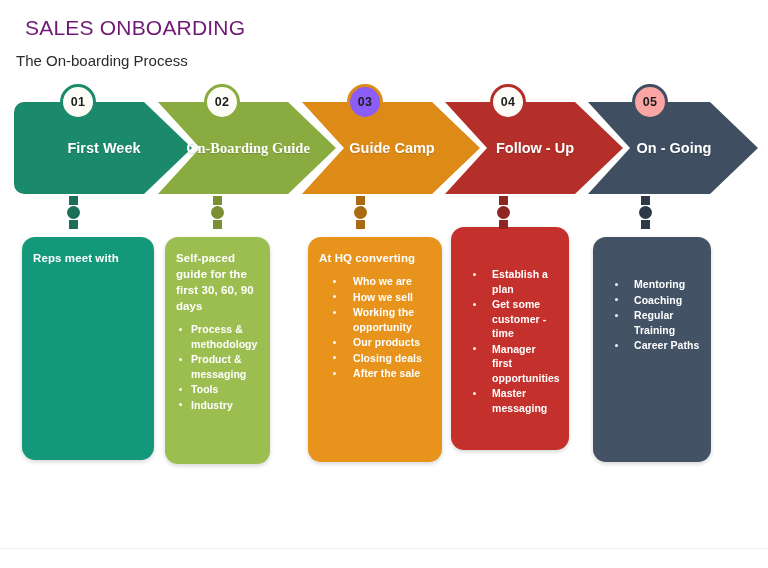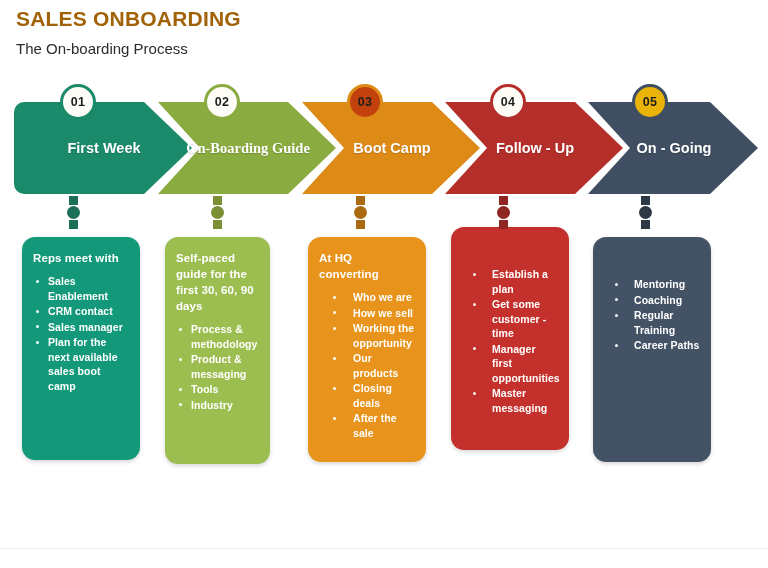--- a/index.html
+++ b/index.html
@@ -17,25 +17,25 @@
 
   
   .header {
     position: absolute;
     left: 16px;
     top: 6px;
     width: 700px;
   }
   .title {
     font-size: 21px;
-    font-weight: bold;
-    color: #a16207;
+    font-weight: normal;
+    color: #701a75;
     letter-spacing: 0.2px;
     line-height: 26px;
-    margin: 0;
+    margin: 9px;
   }
   .subtitle {
     font-size: 15px;
     color: #2b2b2b;
     line-height: 22px;
     margin: 6px 0 0 0;
     font-weight: normal;
   }
 
   
@@ -222,43 +222,43 @@
     <div class="arrow-label">On-Boarding Guide</div>
   </div>
   <div class="badge" style="left: 204px; border: 3px solid rgb(138, 171, 63); background: rgb(253, 252, 247);">
     <span>02</span>
   </div>
 
   <div class="arrow" style="left:302px; width:180px;">
     <svg viewBox="0 0 180 92" preserveAspectRatio="none">
       <path d="M0,0 H130 L178,46 L130,92 H0 L42,46 Z" fill="#dd8a17"></path>
     </svg>
-    <div class="arrow-label">Boot Camp</div>
-  </div>
-  <div class="badge" style="left: 347px; border: 3px solid rgb(221, 138, 23); background: #c2410c;">
+    <div class="arrow-label">Guide Camp</div>
+  </div>
+  <div class="badge" style="left: 347px; border: 3px solid rgb(221, 138, 23); background: #8b5cf6;">
     <span>03</span>
   </div>
 
   <div class="arrow" style="left:445px; width:180px;">
     <svg viewBox="0 0 180 92" preserveAspectRatio="none">
       <path d="M0,0 H130 L178,46 L130,92 H0 L42,46 Z" fill="#b52f2a"></path>
     </svg>
     <div class="arrow-label">Follow - Up</div>
   </div>
   <div class="badge" style="left: 490px; border: 3px solid rgb(181, 47, 42); background: rgb(253, 252, 247);">
     <span>04</span>
   </div>
 
   <div class="arrow" style="left:588px; width:172px;">
     <svg viewBox="0 0 172 92" preserveAspectRatio="none">
       <path d="M0,0 H122 L170,46 L122,92 H0 L42,46 Z" fill="#3f4e61"></path>
     </svg>
     <div class="arrow-label">On - Going</div>
   </div>
-  <div class="badge" style="left: 632px; border: 3px solid rgb(63, 78, 97); background: #eab308;">
+  <div class="badge" style="left: 632px; border: 3px solid rgb(63, 78, 97); background: #fca5a5;">
     <span>05</span>
   </div>
 </div>
 
 <div class="connector" style="left:69px; top:196px;">
   <div class="bar" style="background: rgb(27, 111, 88);"></div>
   <div class="dot" style="background: rgb(27, 111, 88);"></div>
   <div class="bar" style="background: rgb(27, 111, 88);"></div>
 </div>
 <div class="connector" style="left:213px; top:196px;">
@@ -275,41 +275,35 @@
   <div class="bar" style="background: rgb(143, 38, 34);"></div>
   <div class="dot" style="background: rgb(143, 38, 34);"></div>
   <div class="bar" style="background: rgb(143, 38, 34);"></div>
 </div>
 <div class="connector" style="left:641px; top:196px;">
   <div class="bar" style="background: rgb(46, 57, 71);"></div>
   <div class="dot" style="background: rgb(46, 57, 71);"></div>
   <div class="bar" style="background: rgb(46, 57, 71);"></div>
 </div>
 
-<div class="card" style="left: 22px; top: 237px; width: 118px; height: 223px; background: rgb(19, 153, 122);">
+<div class="card" style="left: 22px; top: 237px; width: 132px; height: 223px; background: rgb(19, 153, 122);">
   <div class="card-heading">Reps meet with</div>
-  <ul>
-    <li>Sales Enablement</li>
-    <li>CRM contact</li>
-    <li>Sales manager</li>
-    <li>Plan for the next available sales boot camp</li>
-  </ul>
 </div>
 
 <div class="card" style="left: 165px; top: 237px; width: 105px; height: 227px; background: rgb(156, 190, 80);">
   <div class="card-heading">Self-paced guide for the first 30, 60, 90 days</div>
   <ul>
     <li>Process &amp; methodology</li>
     <li>Product &amp; messaging</li>
     <li>Tools</li>
     <li>Industry</li>
   </ul>
 </div>
 
-<div class="card indent" style="left: 308px; top: 237px; width: 118px; height: 225px; background: rgb(232, 148, 28);">
+<div class="card indent" style="left: 308px; top: 237px; width: 134px; height: 225px; background: rgb(232, 148, 28);">
   <div class="card-heading">At HQ converting</div>
   <ul>
     <li>Who we are</li>
     <li>How we sell</li>
     <li>Working the opportunity</li>
     <li>Our products</li>
     <li>Closing deals</li>
     <li>After the sale</li>
   </ul>
 </div>

